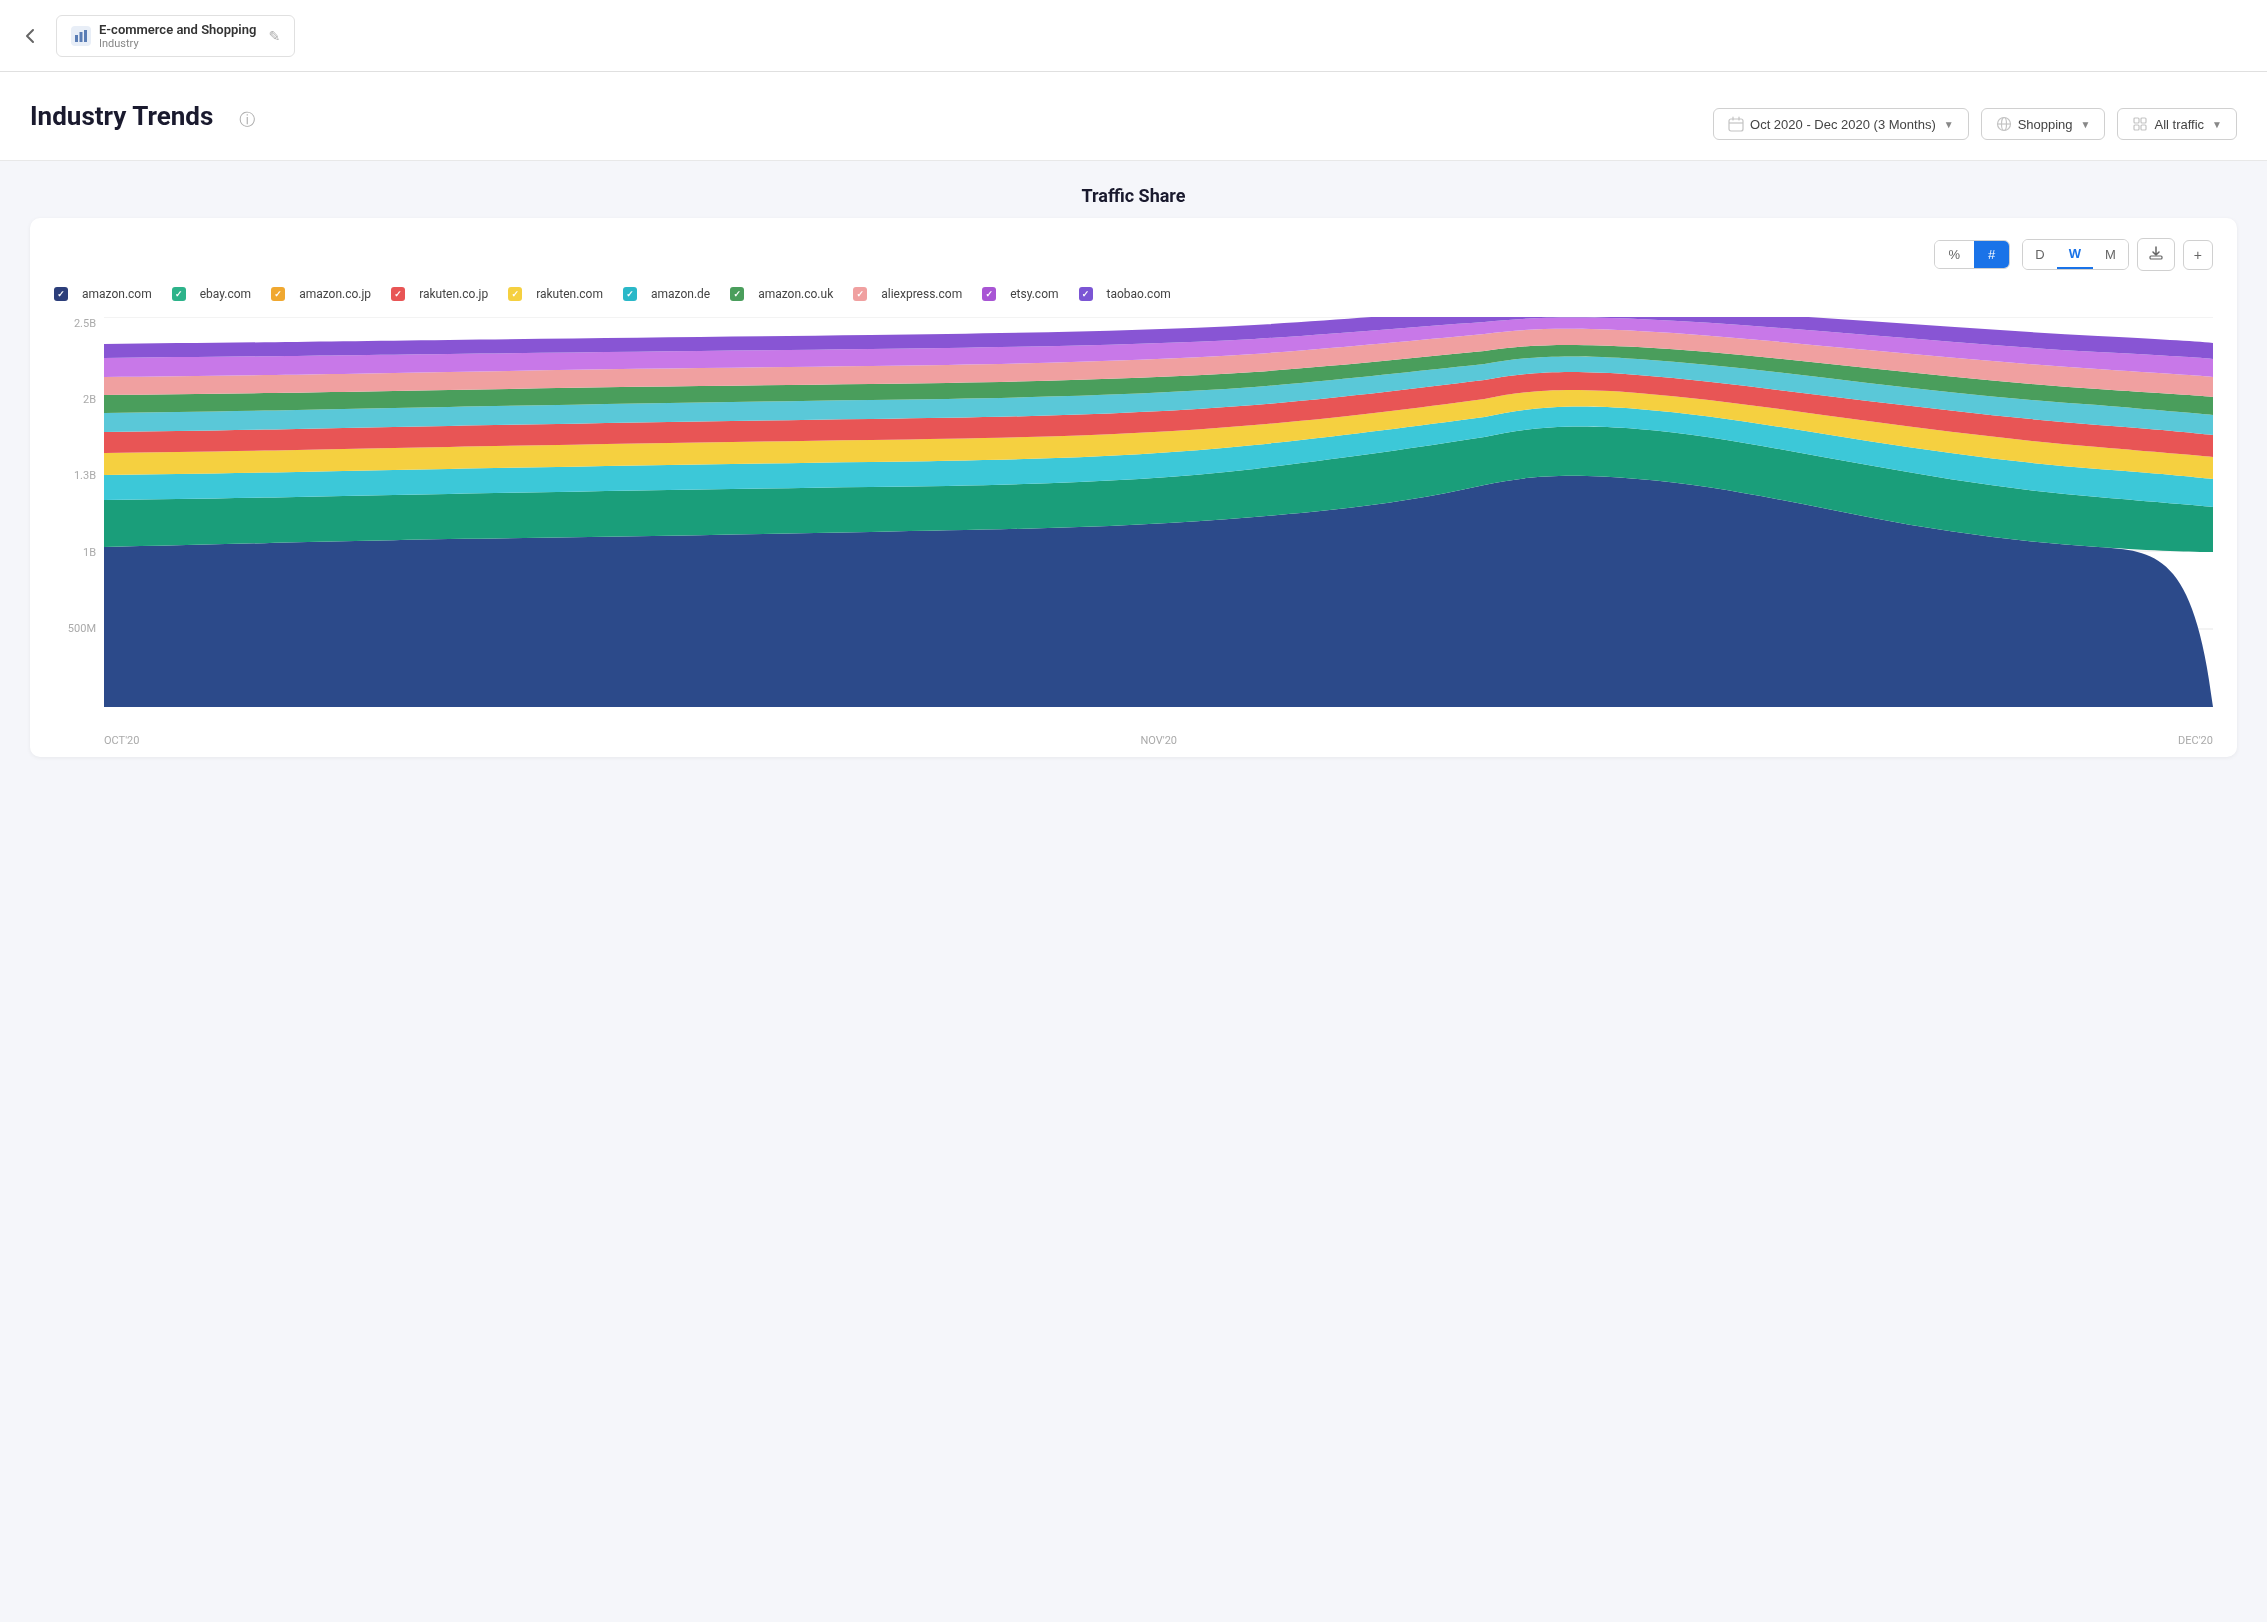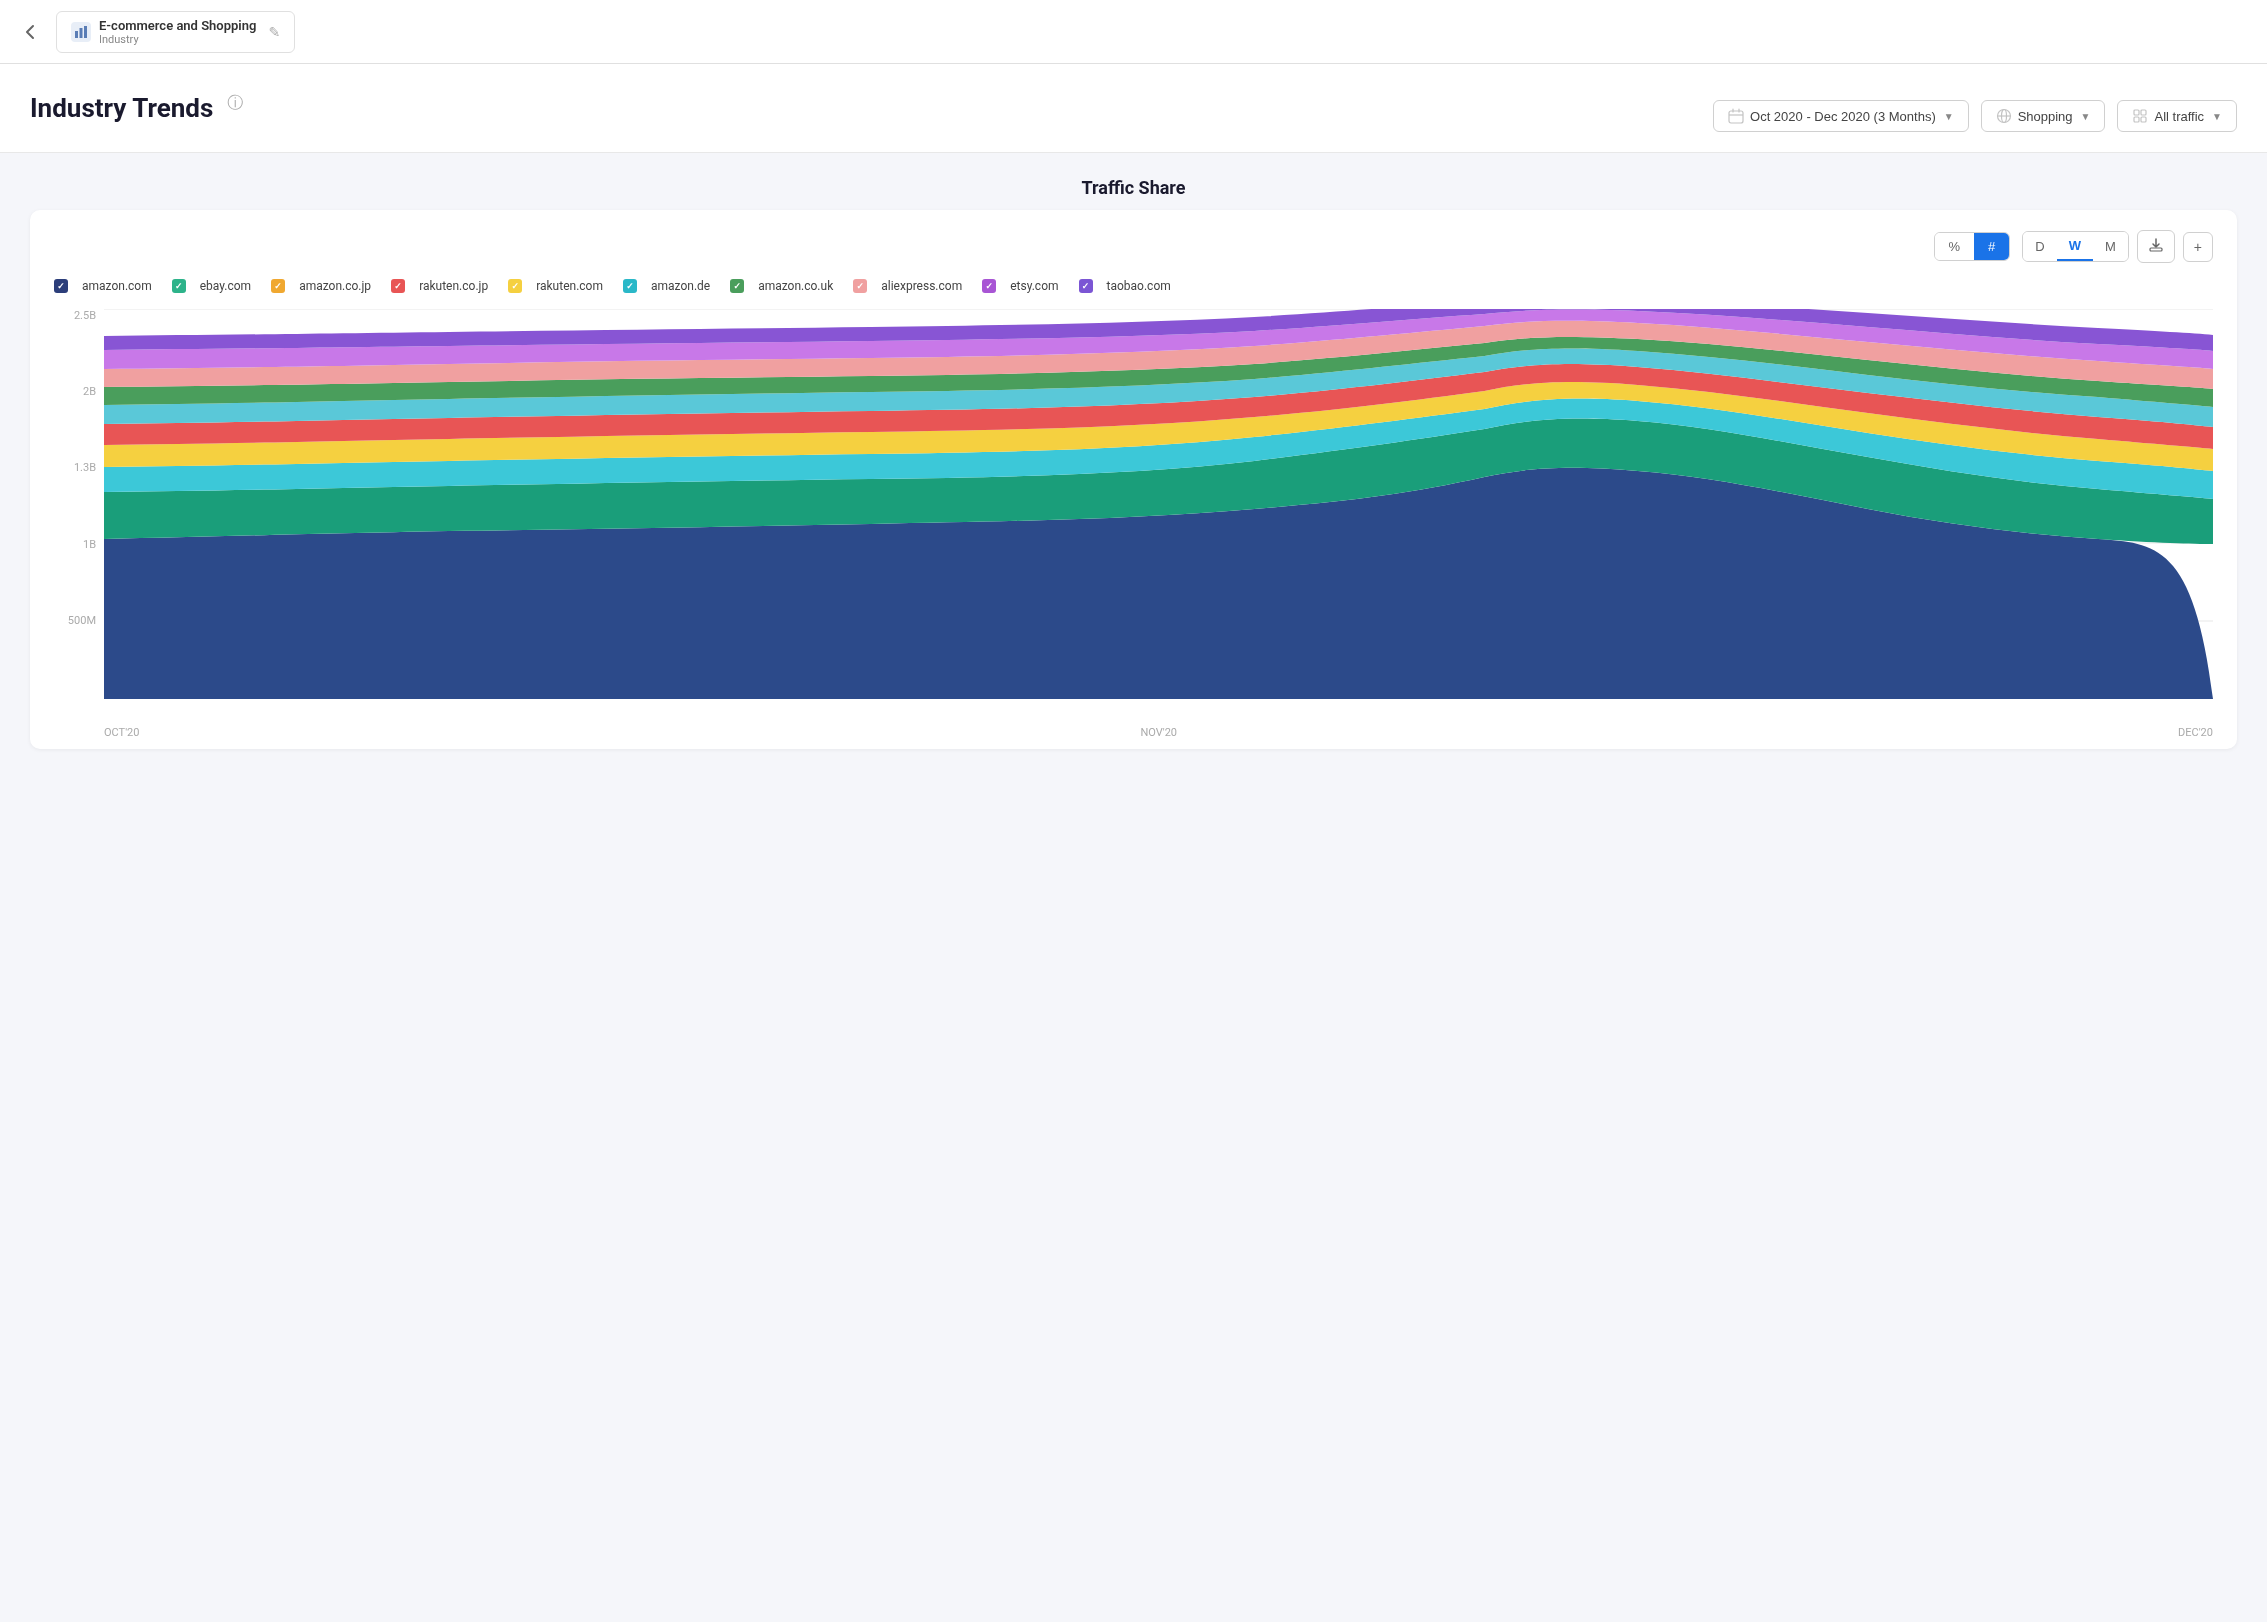--- a/index.html
+++ b/index.html
@@ -4,21 +4,21 @@
   <style>
     * { box-sizing: border-box; margin: 0; padding: 0; }
     body { font-family: -apple-system, BlinkMacSystemFont, 'Segoe UI', Roboto, sans-serif; background: #f5f6fa; color: #333; }
 
     .top-bar {
       background: #fff;
       border-bottom: 1px solid #e0e0e0;
       padding: 0 20px;
       display: flex;
       align-items: center;
-      height: 64px;
+      height: 72px;
     }
     .back-btn {
       background: none; border: none; cursor: pointer;
       color: #666; font-size: 20px; margin-right: 16px;
       display: flex; align-items: center;
     }
     .tab-item {
       display: flex; align-items: center; gap: 8px;
       background: #fff; border: 1px solid #e0e0e0;
       border-radius: 6px; padding: 6px 14px;
@@ -36,21 +36,21 @@
     .edit-icon { color: #aaa; font-size: 14px; margin-left: 4px; cursor: pointer; }
 
     .page-header {
       background: #fff;
       padding: 20px 30px;
       display: flex;
       align-items: center;
       justify-content: space-between;
       border-bottom: 1px solid #e8e8e8;
     }
-    .page-title-area { display: flex; align-items: flex-start; gap: 14px; }
+    .page-title-area { display: flex; align-items: flex-end; gap: 26px; }
     .page-title { font-size: 26px; font-weight: 700; color: #1a1a2e; }
     .info-icon { color: #aaa; font-size: 16px; cursor: pointer; }
 
     .header-controls { display: flex; align-items: center; gap: 12px; margin-top: 16px; }
     .control-btn {
       display: flex; align-items: center; gap: 6px;
       background: #fff; border: 1px solid #d0d0d0;
       border-radius: 6px; padding: 7px 14px;
       cursor: pointer; font-size: 13px; color: #444;
     }

